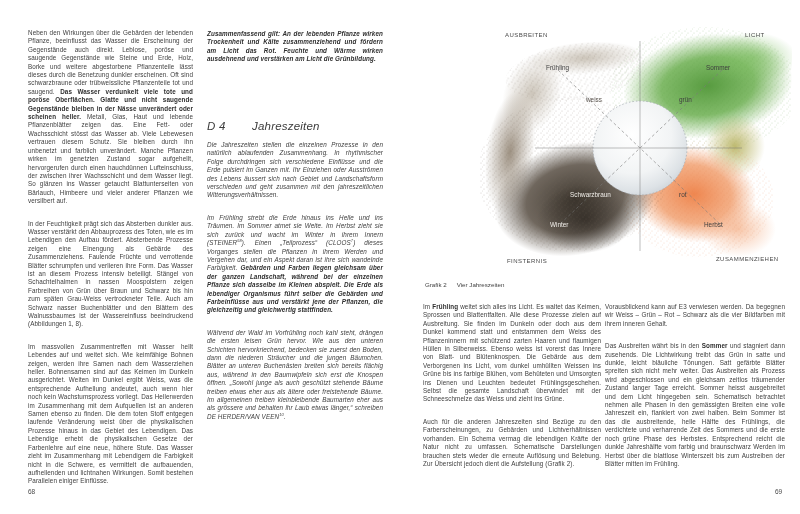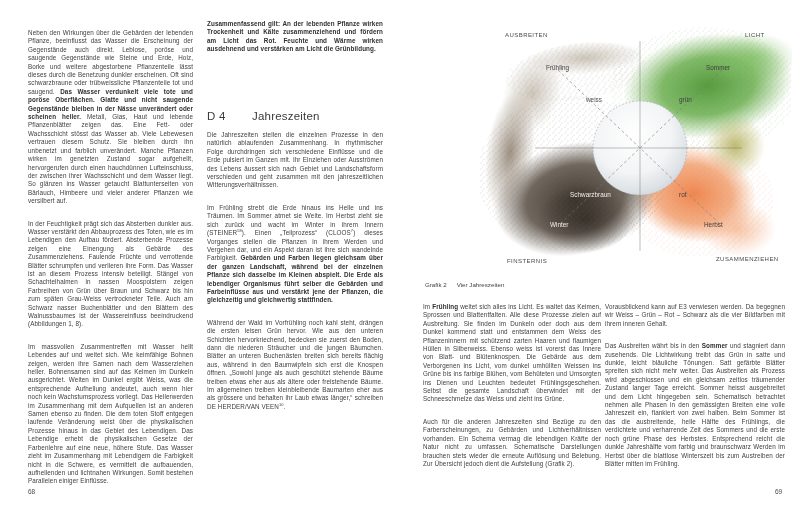--- a/index.html
+++ b/index.html
@@ -29,21 +29,21 @@
 
 <div class="spread">
 
   <div>
     <div class="col bodytext" style="left:28px; top:29px; width:165px;">
       <p><span>Neben den Wirkungen über die Gebärden der lebenden Pflanze, beeinflusst das Wasser die Erscheinung der Gegenstände auch direkt. Leblose, poröse und saugende Gegenstände wie Steine und Erde, Holz, Borke und weitere abgestorbene Pflanzenteile lässt dieses durch die Benetzung dunkler erscheinen. Oft sind schwarzbraune oder trübweissliche Pflanzenteile tot und saugend. </span><b>Das Wasser verdunkelt viele tote und poröse Oberflächen. Glatte und nicht saugende Gegenstände bleiben in der Nässe unverändert oder scheinen heller.</b><span> Metall, Glas, Haut und lebende Pflanzenblätter zeigen das. Eine Fett- oder Wachsschicht stösst das Wasser ab. Viele Lebewesen vertrauen diesem Schutz. Sie bleiben durch ihn unbenetzt und farblich unverändert. Manche Pflanzen wirken im genetzten Zustand sogar aufgehellt, hervorgerufen durch einen hauchdünnen Lufteinschluss, der zwischen ihrer Wachsschicht und dem Wasser liegt. So glänzen ins Wasser getaucht Blattunterseiten von Bärlauch, Himbeere und vieler anderer Pflanzen wie versilbert auf.</span></p>
       <p>In der Feuchtigkeit prägt sich das Absterben dunkler aus. Wasser verstärkt den Abbauprozess des Toten, wie es im Lebendigen den Aufbau fördert. Absterbende Prozesse zeigen eine Einengung als Gebärde des Zusammenziehens. Faulende Früchte und verrottende Blätter schrumpfen und verlieren ihre Form. Das Wasser ist an diesem Prozess intensiv beteiligt. Stängel von Schachtelhalmen in nassen Moospolstern zeigen Farbreihen von Grün über Braun und Schwarz bis hin zum späten Grau-Weiss vertrockneter Teile. Auch am Schwarz nasser Buchenblätter und den Blättern des Walnussbaumes ist der Wassereinfluss beeindruckend (Abbildungen 1, 8).</p>
       <p>Im massvollen Zusammentreffen mit Wasser hellt Lebendes auf und weitet sich. Wie keimfähige Bohnen zeigen, werden ihre Samen nach dem Wasserziehen heller. Bohnensamen sind auf das Keimen im Dunkeln ausgerichtet. Weiten im Dunkel ergibt Weiss, was die entsprechende Aufhellung andeutet, auch wenn hier noch kein Wachstumsprozess vorliegt. Das Hellerwerden im Zusammenhang mit dem Aufquellen ist an anderen Samen ebenso zu finden. Die dem toten Stoff entgegen laufende Veränderung weist über die physikalischen Prozesse hinaus in das Gebiet des Lebendigen. Das Lebendige erhebt die physikalischen Gesetze der Farbenlehre auf eine neue, höhere Stufe. Das Wasser zieht im Zusammenhang mit Lebendigem die Farbigkeit nicht in die Schwere, es vermittelt die aufbauenden, aufhellenden und lichtnahen Wirkungen. Somit bestehen Parallelen einiger Einflüsse.</p>
     </div>
 
-    <div class="col bodytext" style="left:207px; top:20px; width:176px;">
+    <div class="col bodytext" style="left:207px; top:30px; width:176px;font-style:italic;">
       <p class="boldpara">Zusammenfassend gilt: An der lebenden Pflanze wirken Trockenheit und Kälte zusammenziehend und fördern am Licht das Rot. Feuchte und Wärme wirken ausdehnend und verstärken am Licht die Grünbildung.</p>
       <div class="heading"><span class="hnum">D 4</span><span>Jahreszeiten</span></div>
       <p>Die Jahreszeiten stellen die einzelnen Prozesse in den natürlich ablaufenden Zusammenhang. In rhythmischer Folge durchdringen sich verschiedene Einflüsse und die Erde pulsiert im Ganzen mit. Ihr Einziehen oder Ausströmen des Lebens äussert sich nach Gebiet und Landschaftsform verschieden und geht zusammen mit den jahreszeitlichen Witterungsverhältnissen.</p>
       <p><span>Im Frühling strebt die Erde hinaus ins Helle und ins Träumen. Im Sommer atmet sie Weite. Im Herbst zieht sie sich zurück und wacht im Winter in ihrem Innern (STEINER</span><sup>58</sup><span>). Einen „Teilprozess“ (CLOOS</span><sup>7</sup><span>) dieses Vorganges stellen die Pflanzen in ihrem Werden und Vergehen dar, und ein Aspekt daran ist ihre sich wandelnde Farbigkeit. </span><b>Gebärden und Farben liegen gleichsam über der ganzen Landschaft, während bei der einzelnen Pflanze sich dasselbe im Kleinen abspielt. Die Erde als lebendiger Organismus führt selber die Gebärden und Farbeinflüsse aus und verstärkt jene der Pflanzen, die gleichzeitig und gleichwertig stattfinden.</b></p>
       <p><span>Während der Wald im Vorfrühling noch kahl steht, drängen die ersten leisen Grün hervor. Wie aus den unteren Schichten hervorkriechend, bedecken sie zuerst den Boden, dann die niederen Sträucher und die jungen Bäumchen. Blätter an unteren Buchenästen breiten sich bereits flächig aus, während in den Baumwipfeln sich erst die Knospen öffnen. „Sowohl junge als auch geschützt stehende Bäume treiben etwas eher aus als ältere oder freistehende Bäume. Im allgemeinen treiben kleinbleibende Baumarten eher aus als grössere und behalten ihr Laub etwas länger,“ schreiben DE HERDER/VAN VEEN</span><sup>10</sup><span>.</span></p>
     </div>
 
     <div class="pagenum" style="left:28px; top:488px;">68</div>
   </div>
 

